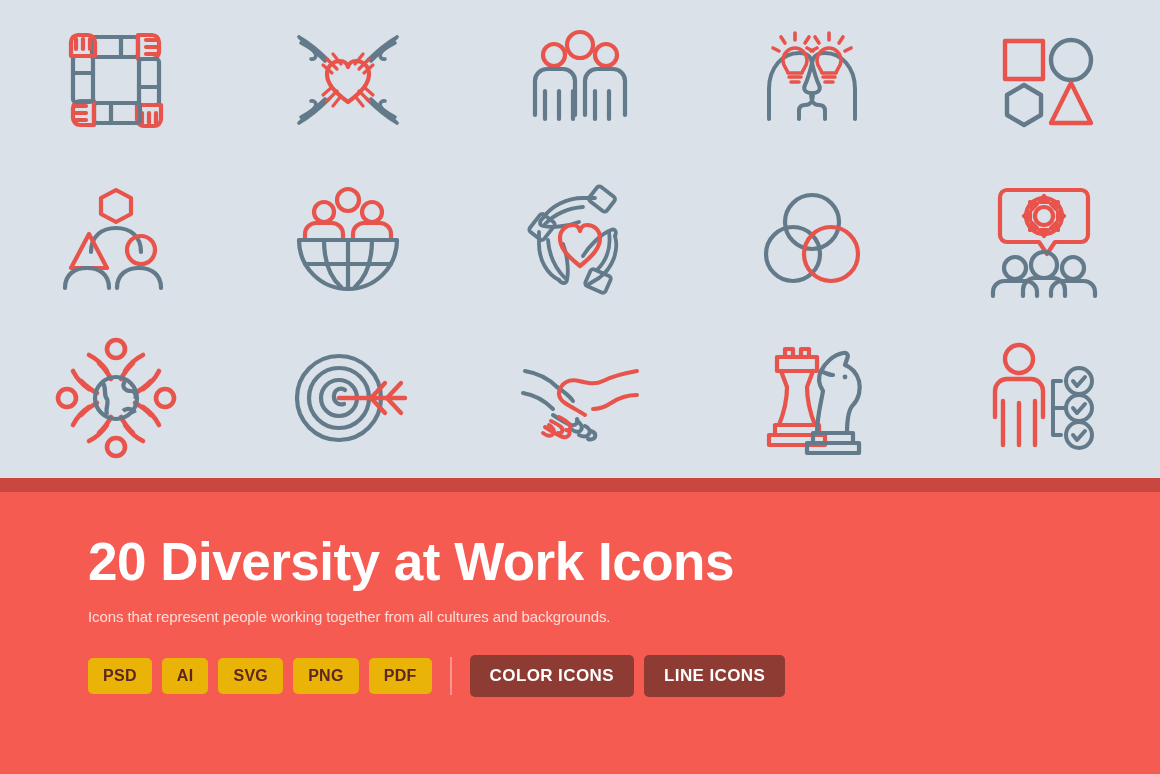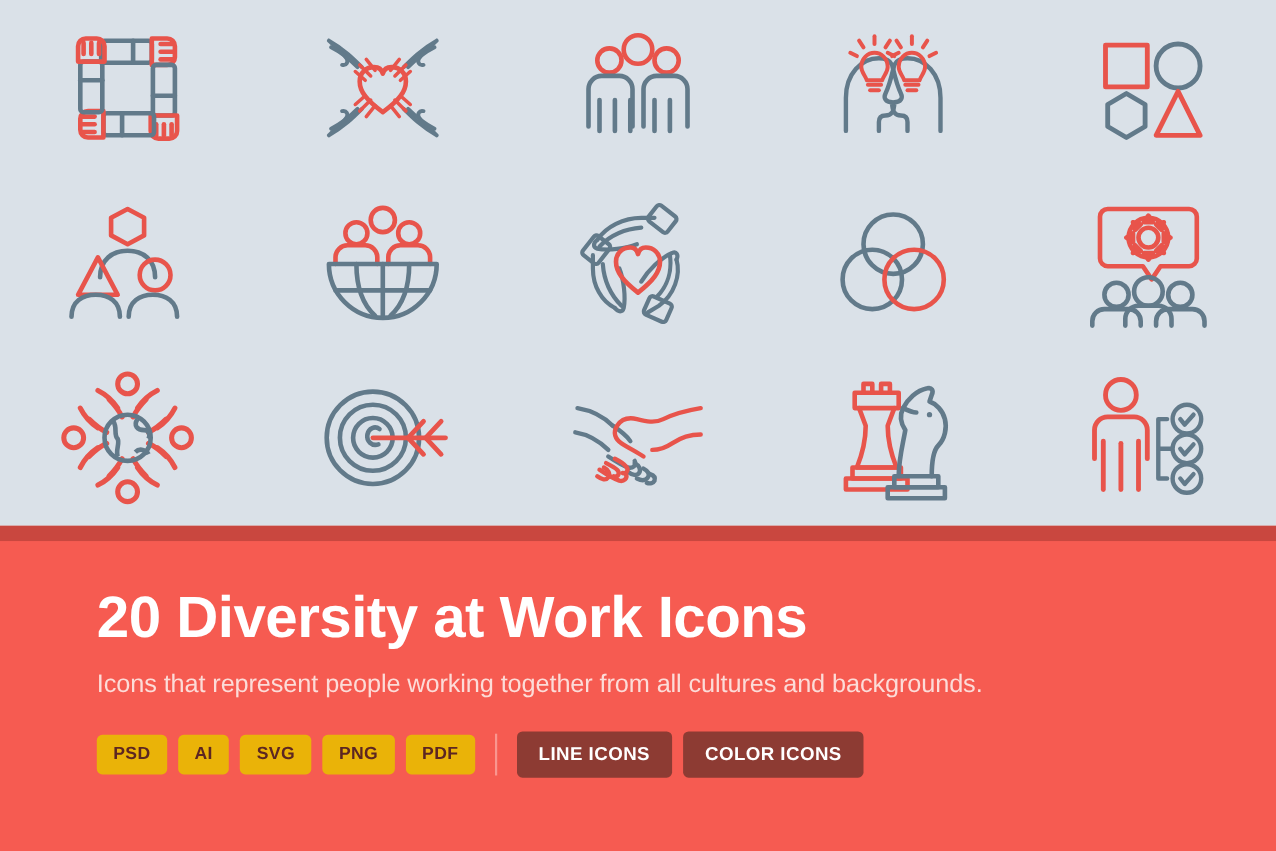--- a/index.html
+++ b/index.html
@@ -46,21 +46,21 @@
     padding-top:42px;
     font-size:53px;
     line-height:1.05;
     font-weight:bold;
     color:#ffffff;
     letter-spacing:-0.5px;
   }
   .subtitle{
     margin:0;
     padding-top:18px;
-    font-size:23px;
+    font-size:15px;
     color:#fcdcd8;
     font-weight:normal;
     letter-spacing:-0.1px;
   }
   .badges{
     display:flex;align-items:center;
     padding-top:30px;
     gap:10px;
   }
   .badge-fmt{
@@ -411,19 +411,19 @@
     <div class="banner-inner">
       <h1 class="title">20 Diversity at Work Icons</h1>
       <p class="subtitle">Icons that represent people working together from all cultures and backgrounds.</p>
       <div class="badges">
         <span class="badge-fmt">PSD</span>
         <span class="badge-fmt">AI</span>
         <span class="badge-fmt">SVG</span>
         <span class="badge-fmt">PNG</span>
         <span class="badge-fmt">PDF</span>
         <span class="badge-sep"></span>
+        <span class="badge-type">COLOR ICONS</span>
         <span class="badge-type">LINE ICONS</span>
-        <span class="badge-type">COLOR ICONS</span>
       </div>
     </div>
   </div>
 
 </div>
 
 </body></html>

